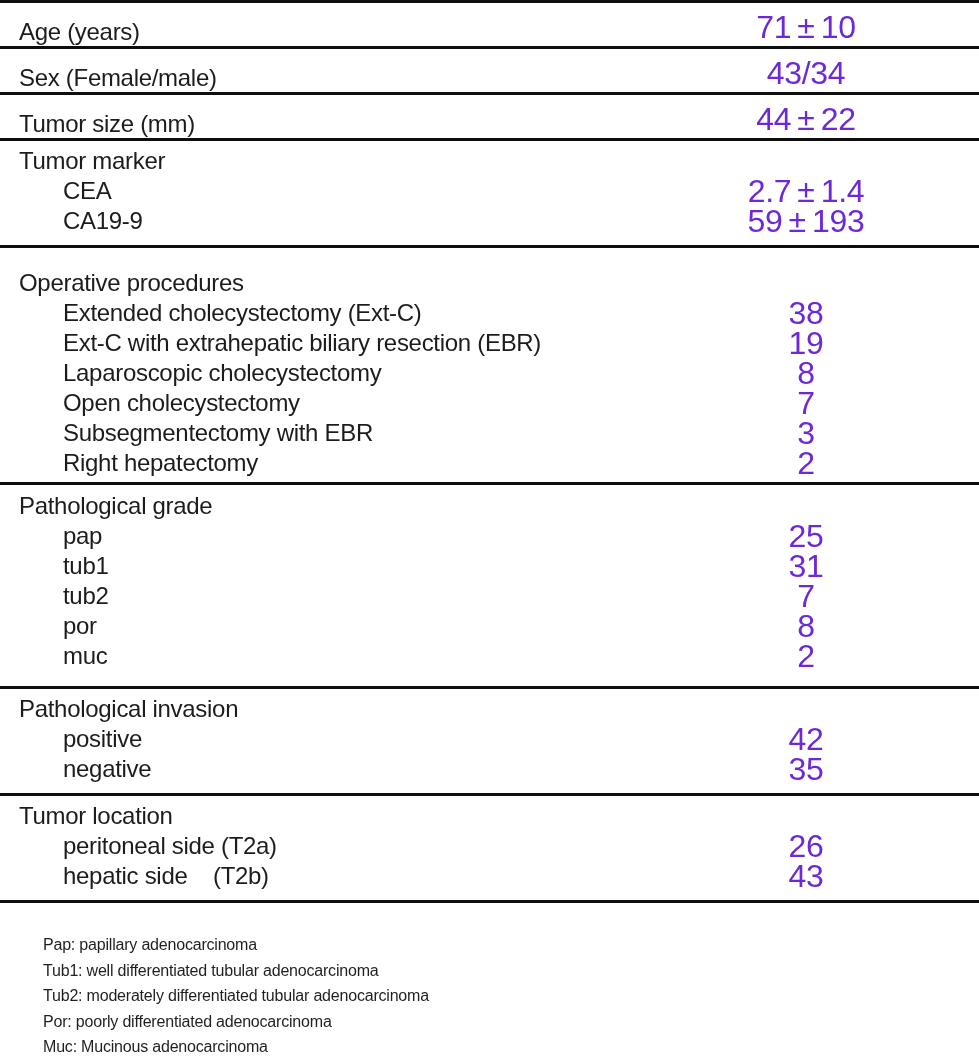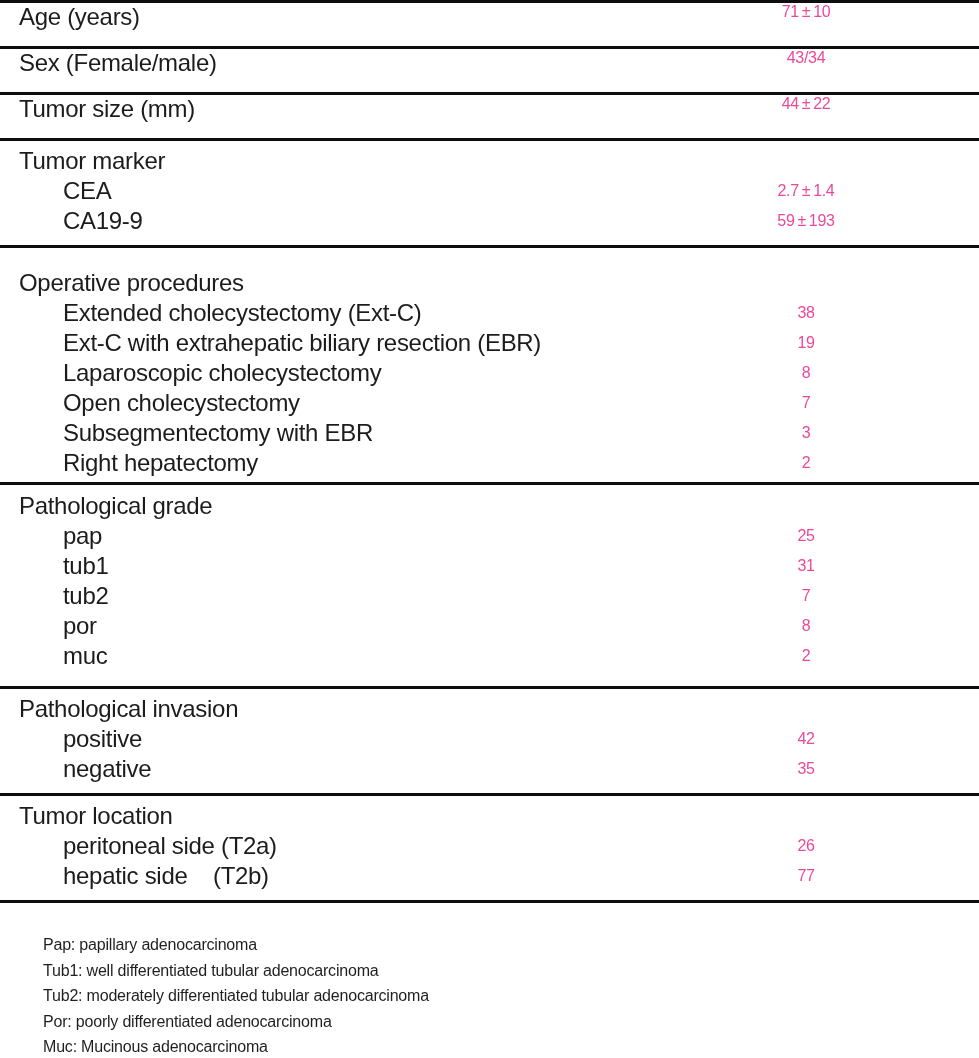--- a/index.html
+++ b/index.html
@@ -19,21 +19,21 @@
   .char-table {
     width: 979px;
   }
   .rule {
     height: 3px;
     background: #0e0e0e;
   }
   .simple-row {
     height: 43px;
     display: flex;
-    align-items: flex-start;
+    align-items: flex-end;
   }
   .row {
     height: 30px;
     display: flex;
     align-items: center;
   }
   .section {
     padding: 5px 0 9px 0;
   }
   .section.s1 { padding: 20px 0 4px 0; }
@@ -42,28 +42,28 @@
     font-size: 24px;
     letter-spacing: -0.3px;
     white-space: pre;
     padding-left: 19px;
     color: #1c1c1c;
   }
   .item-row .label {
     padding-left: 63px;
   }
   .value {
-    font-size: 16px;
+    font-size: 32px;
     letter-spacing: -0.3px;
     width: 200px;
     margin-left: auto;
     margin-right: 73px;
     text-align: center;
     white-space: pre;
-    color: #ec4899;
+    color: #6d28d9;
   }
   .footnotes {
     margin-top: 29px;
     padding-left: 43px;
   }
   .footnote-line {
     font-size: 16px;
     letter-spacing: -0.2px;
     line-height: 25.5px;
     color: #1f1f1f;
@@ -178,21 +178,21 @@
       <div class="section s4">
         <div class="row header-row">
           <span class="label">Tumor location</span>
         </div>
         <div class="row item-row">
           <span class="label">peritoneal side (T2a)</span>
           <span class="value">26</span>
         </div>
         <div class="row item-row">
           <span class="label">hepatic side    (T2b)</span>
-          <span class="value">77</span>
+          <span class="value">43</span>
         </div>
       </div>
       <div class="rule" style="background: rgb(14, 14, 14);"></div>
     </div>
   <div id="footnotes" class="footnotes">
       <div class="footnote-line">Pap: papillary adenocarcinoma</div>
       <div class="footnote-line">Tub1: well differentiated tubular adenocarcinoma</div>
       <div class="footnote-line">Tub2: moderately differentiated tubular adenocarcinoma</div>
       <div class="footnote-line">Por: poorly differentiated adenocarcinoma</div>
       <div class="footnote-line">Muc: Mucinous adenocarcinoma</div>

